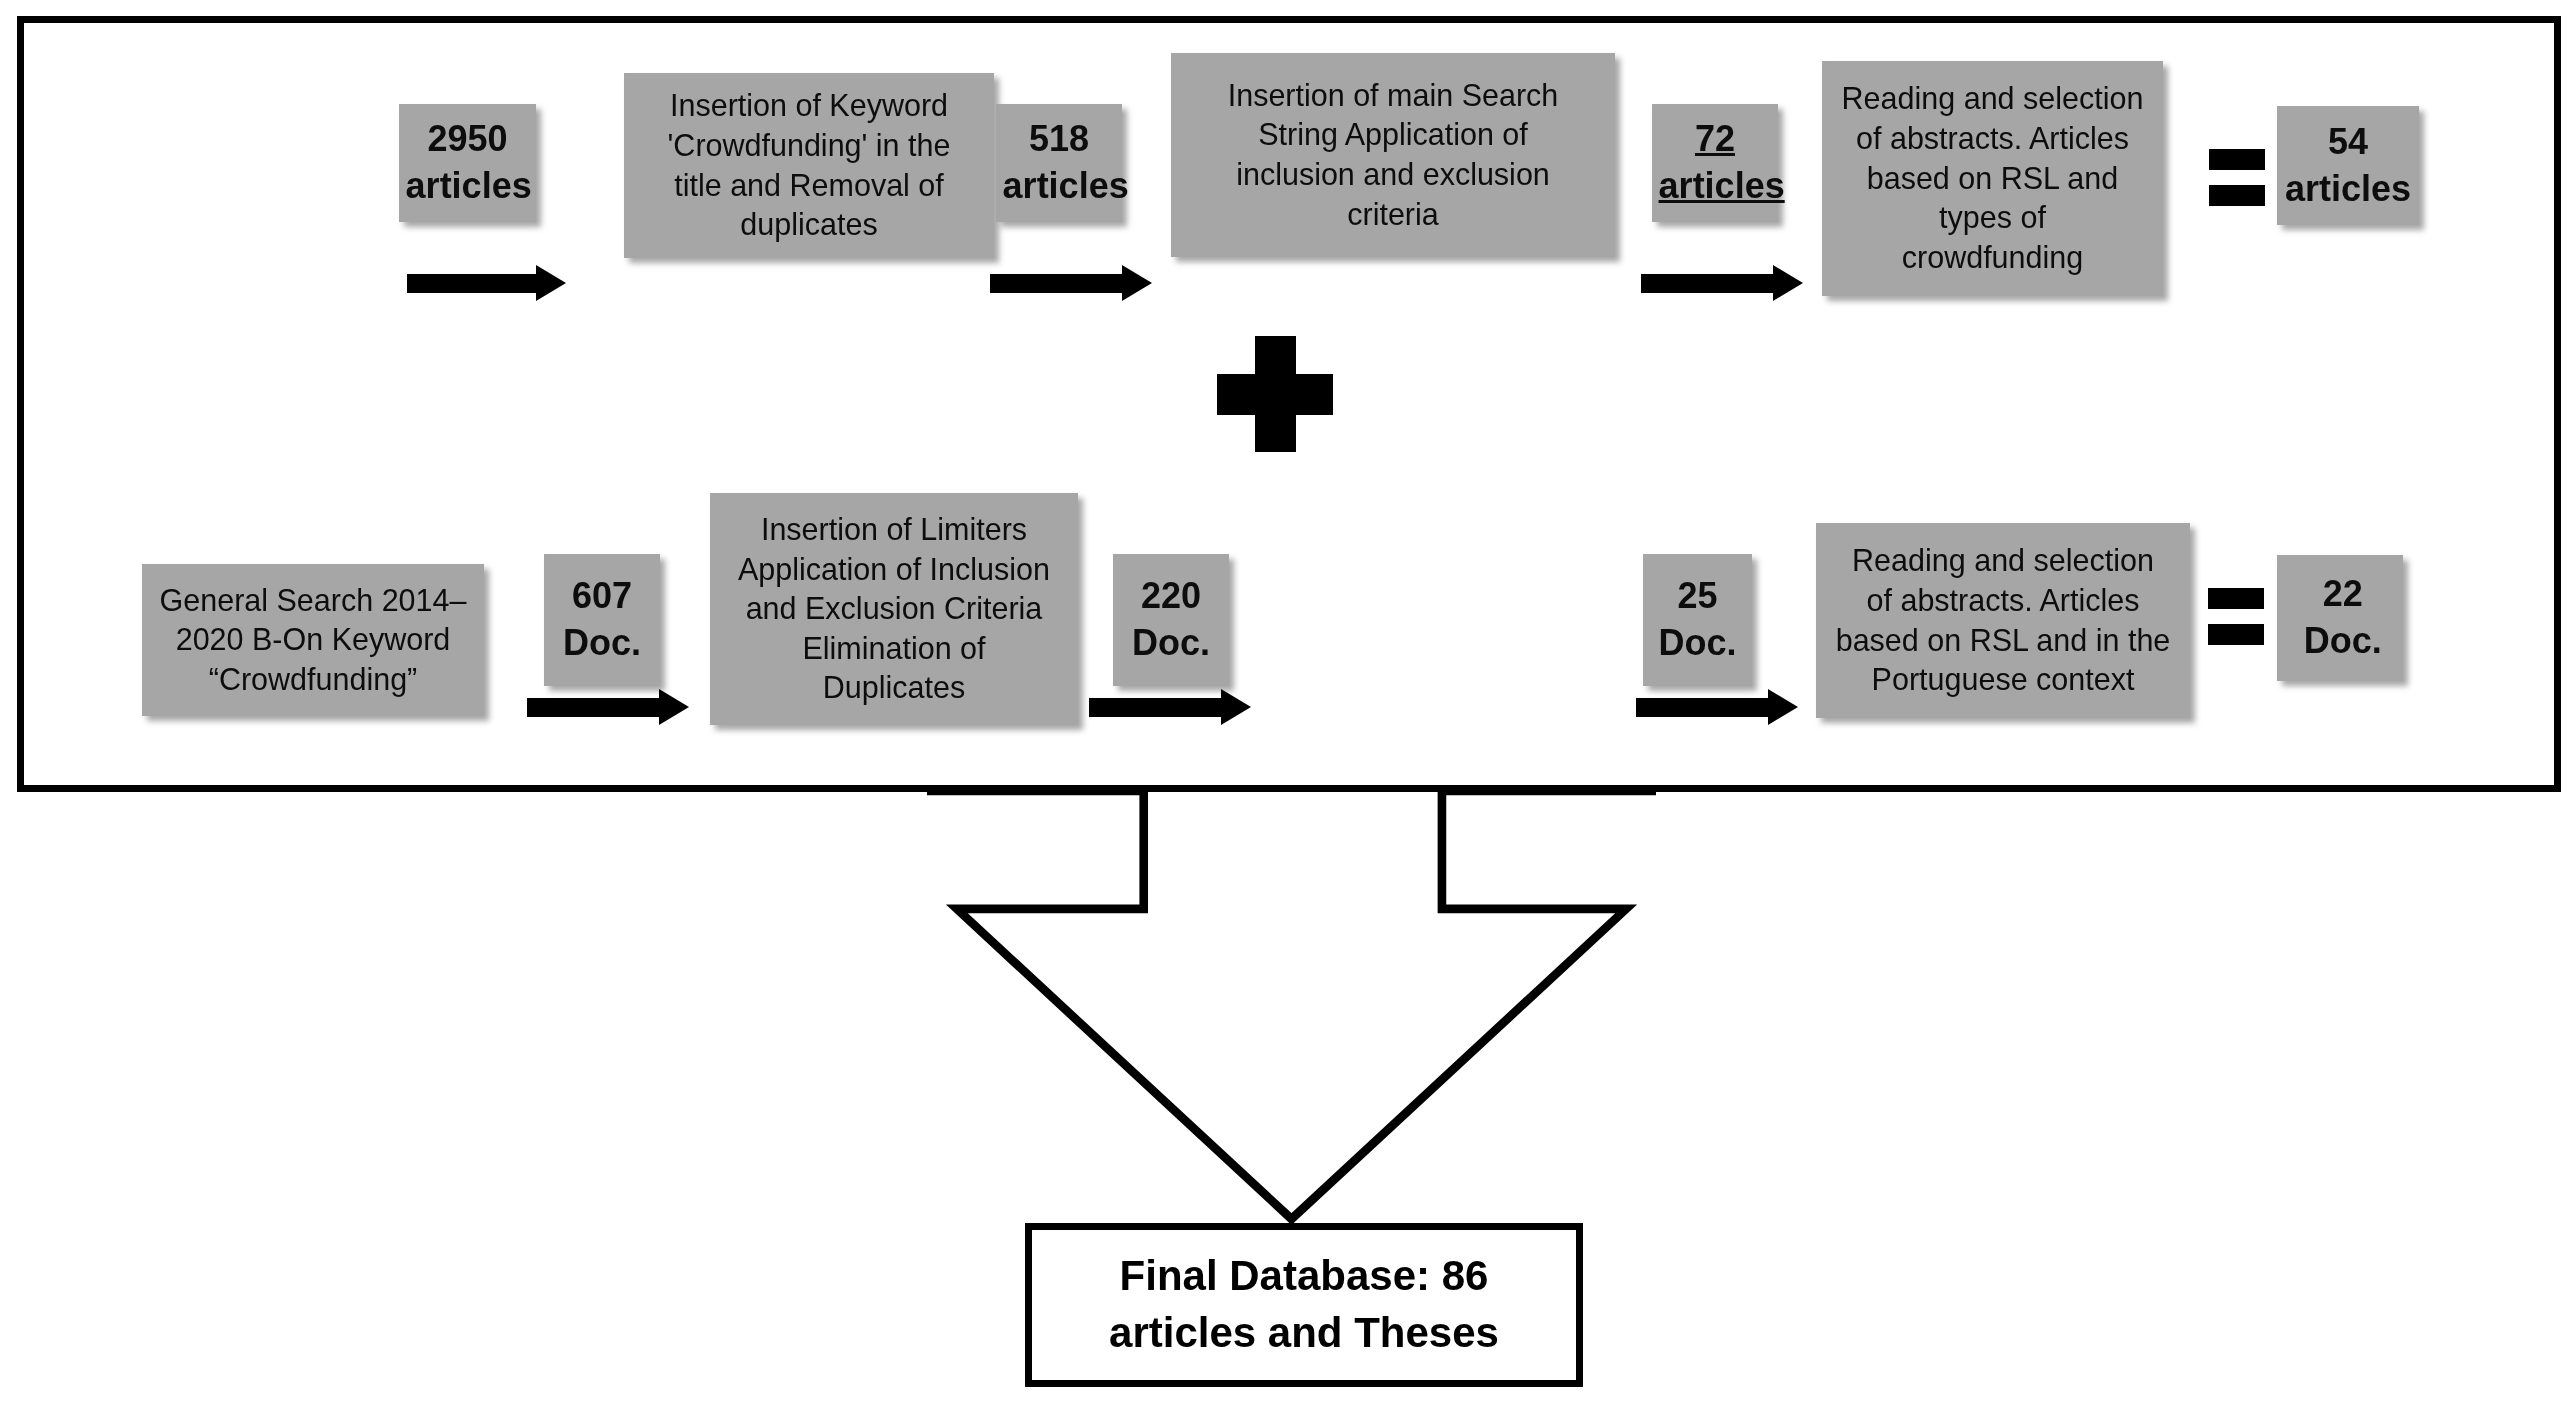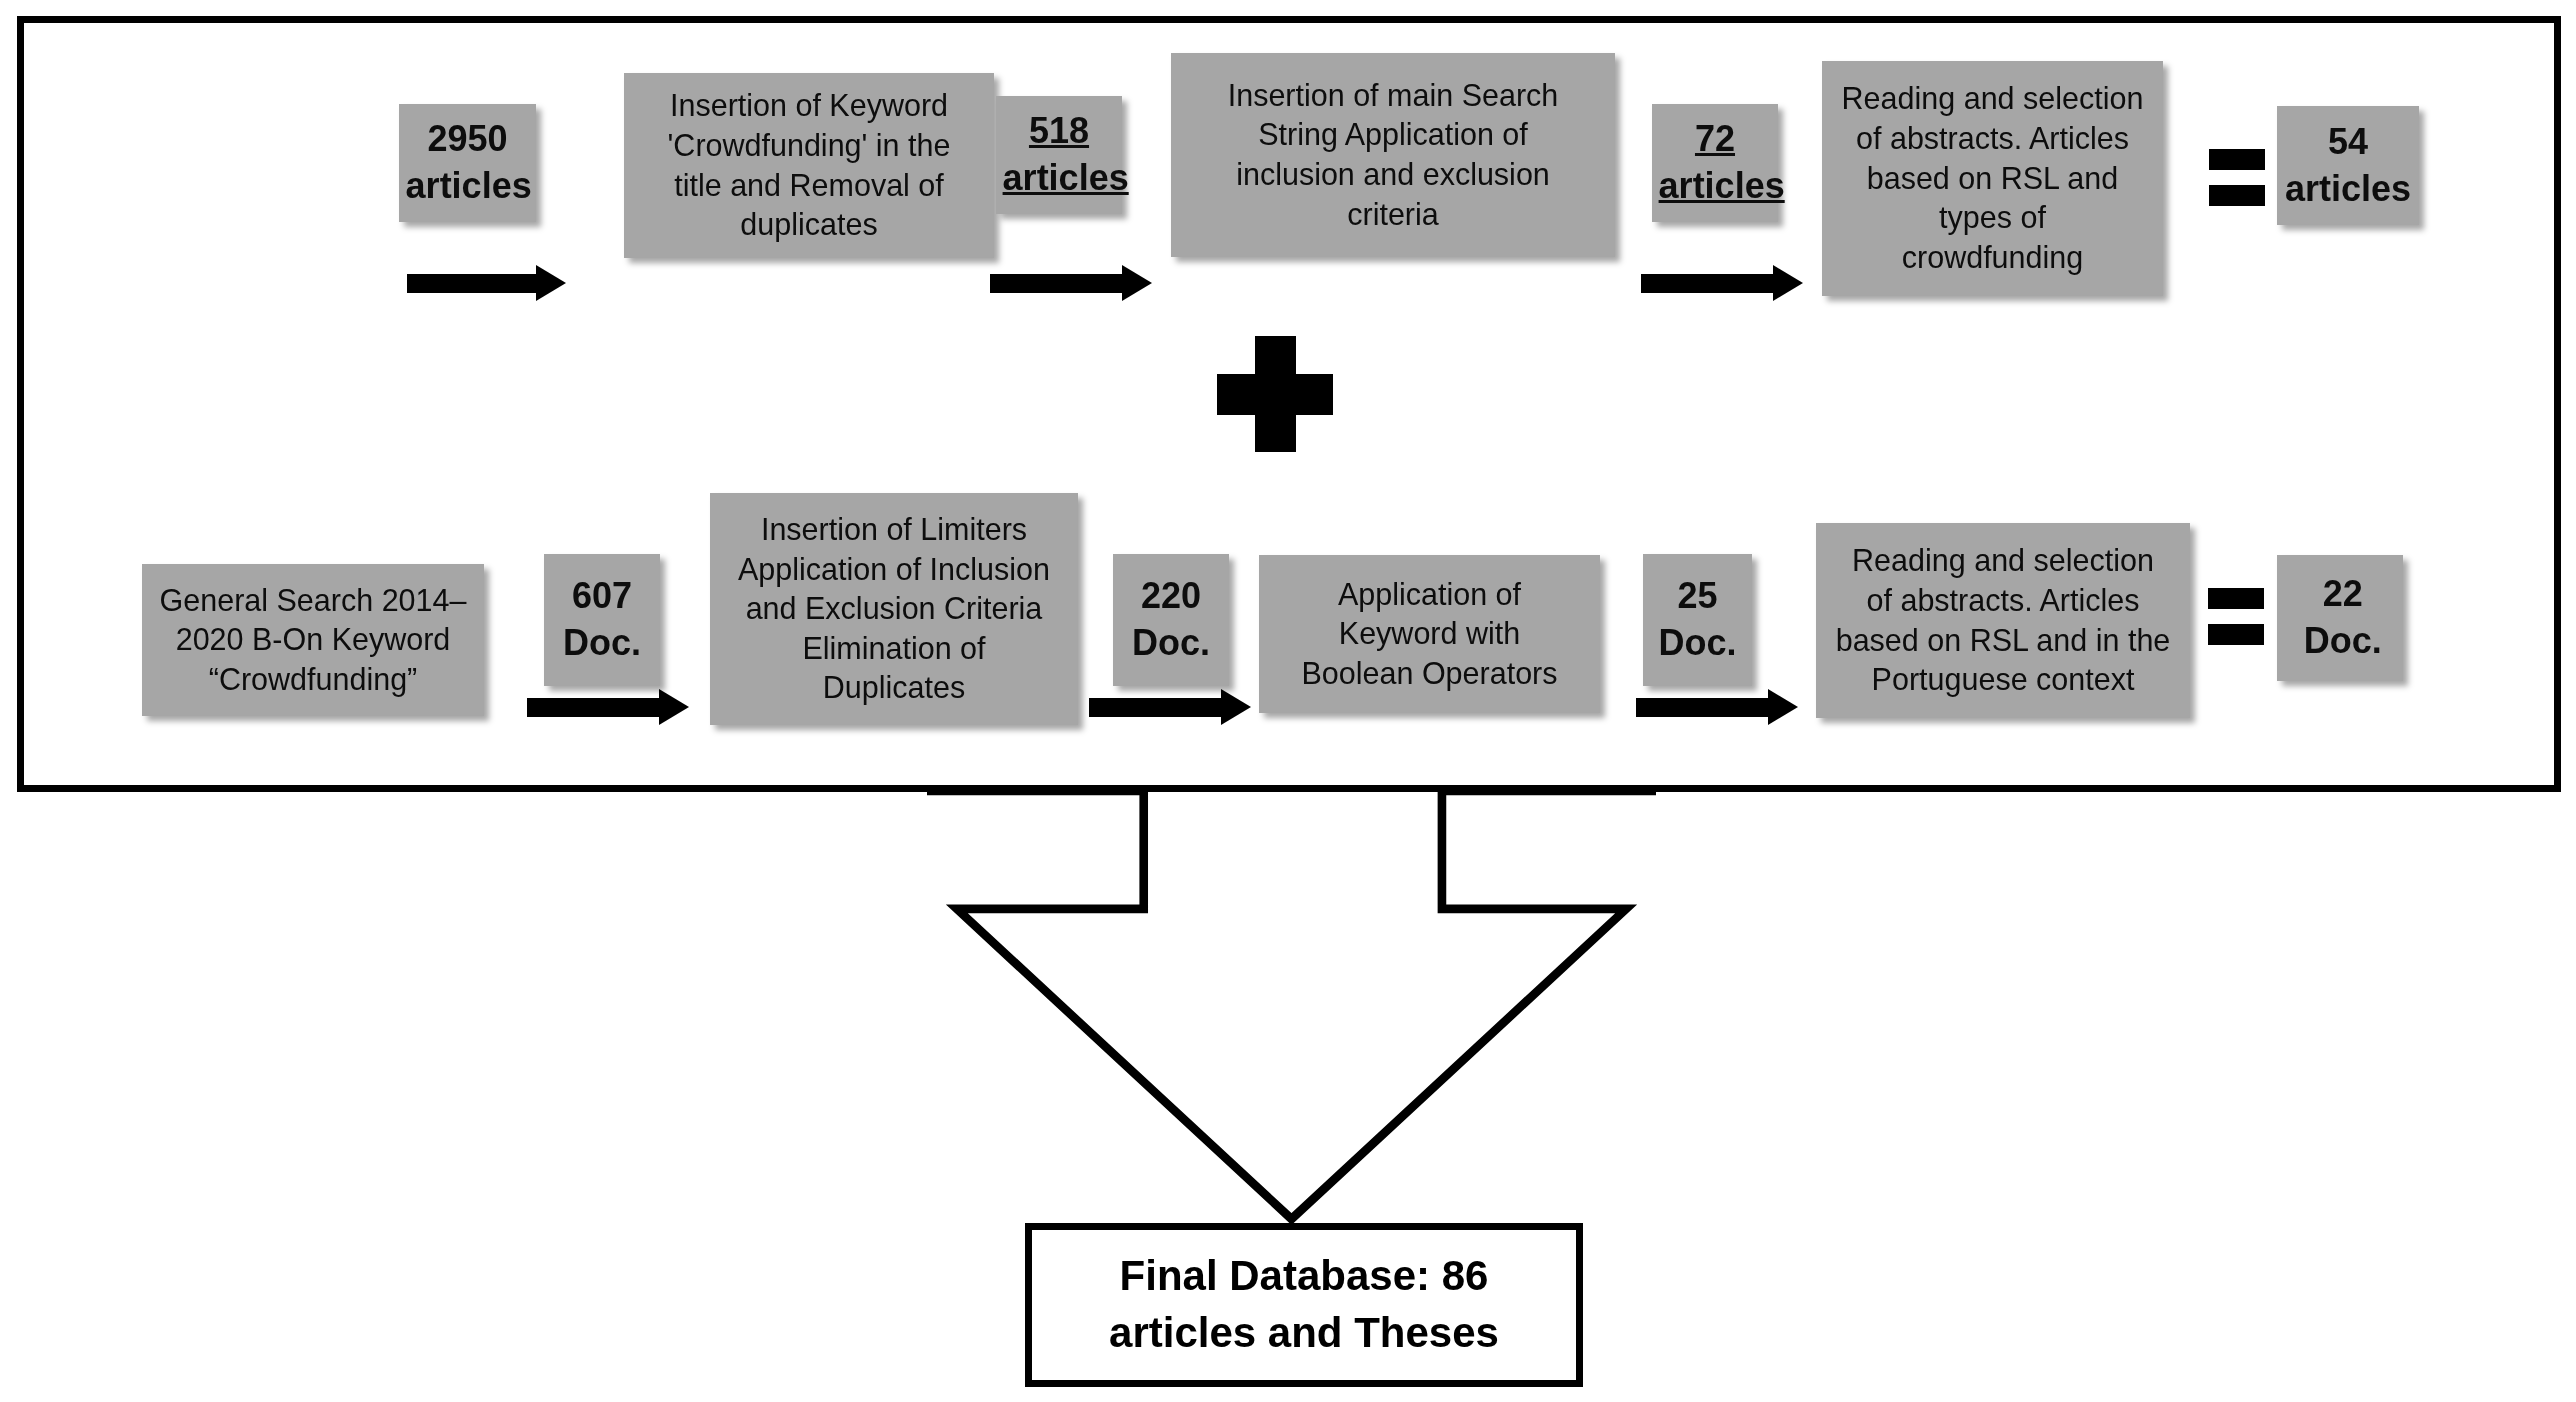--- a/index.html
+++ b/index.html
@@ -169,21 +169,21 @@
     <div class="head" style="left:129px;"></div>
   </div>
 
   <div class="node process" style="left:624px; top:73px; width:370px; height:185px;">
     <span class="txt">Insertion of Keyword
 'Crowdfunding' in the
 title and Removal of
 duplicates</span>
   </div>
 
-  <div class="node count" style="left:996px; top:96px; width:126px; height:118px;text-decoration:underline;">
+  <div class="node count" style="left:996px; top:104px; width:126px; height:118px;">
     <span class="txt">518
 articles</span>
   </div>
 
   <div class="arrow-right" style="left:990px; top:265px; width:162px;">
     <div class="shaft" style="width:132px;"></div>
     <div class="head" style="left:132px;"></div>
   </div>
 
   <div class="node process" style="left:1171px; top:53px; width:444px; height:204px;">
@@ -253,25 +253,20 @@
   <div class="arrow-right" style="left:1089px; top:689px; width:162px;">
     <div class="shaft" style="width:132px;"></div>
     <div class="head" style="left:132px;"></div>
   </div>
 
   <div class="node count" style="left:1113px; top:554px; width:116px; height:132px;">
     <span class="txt">220
 Doc.</span>
   </div>
 
-  <div class="node process" style="left:1259px; top:555px; width:341px; height:158px;">
-    <span class="txt">Application of
-Keyword with
-Boolean Operators</span>
-  </div>
 
   <div class="arrow-right" style="left:1636px; top:689px; width:162px;">
     <div class="shaft" style="width:132px;"></div>
     <div class="head" style="left:132px;"></div>
   </div>
 
   <div class="node count" style="left:1643px; top:554px; width:109px; height:132px;">
     <span class="txt">25
 Doc.</span>
   </div>

